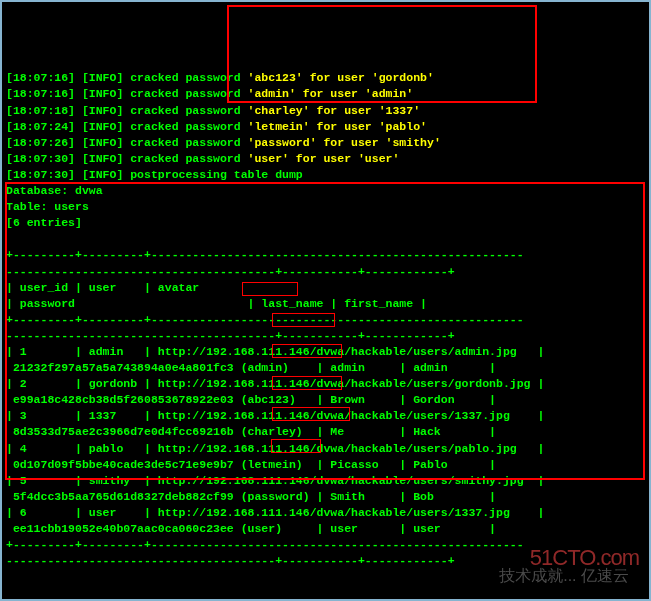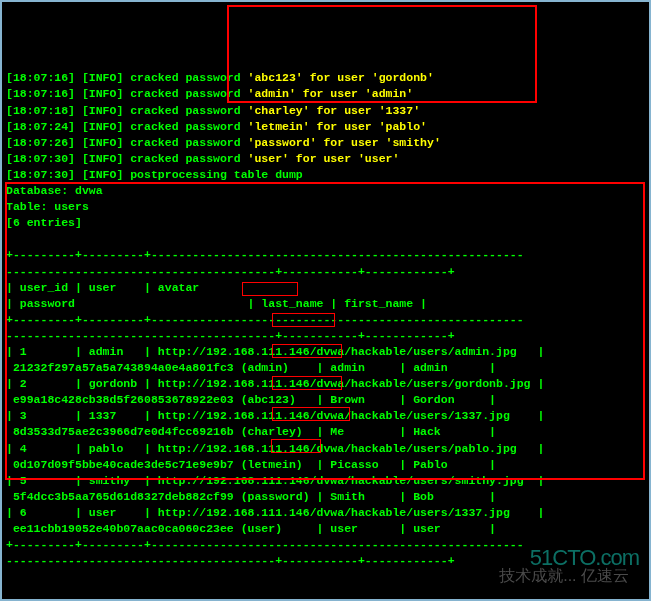--- a/index.html
+++ b/index.html
@@ -31,21 +31,21 @@
     .sm1 { top: 280px; left: 240px; width: 56px; height: 14px; }
     .sm2 { top: 311px; left: 270px; width: 63px; height: 14px; }
     .sm3 { top: 342px; left: 270px; width: 70px; height: 14px; }
     .sm4 { top: 374px; left: 270px; width: 70px; height: 14px; }
     .sm5 { top: 405px; left: 270px; width: 78px; height: 14px; }
     .sm6 { top: 437px; left: 269px; width: 50px; height: 14px; }
     .wm {
       position: absolute;
       right: 10px;
       bottom: 25px;
-      color: #14b8a6;
+      color: #ef4444;
       font-family: Arial, sans-serif;
       font-size: 22px;
       opacity: 0.6;
       font-weight: normal;
       letter-spacing: -1px;
       pointer-events: none;
     }
     .wm2 {
       position:absolute;
       right:20px;

